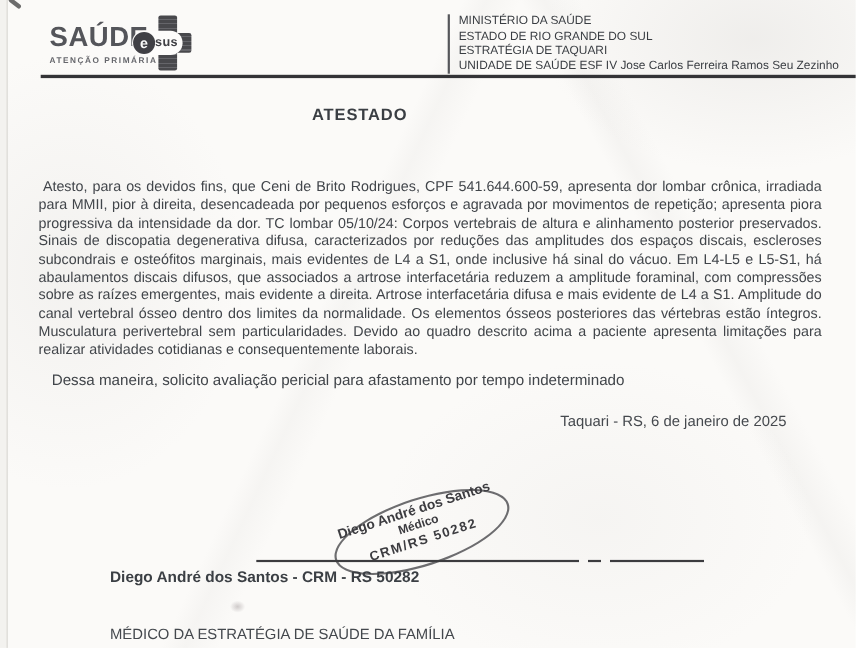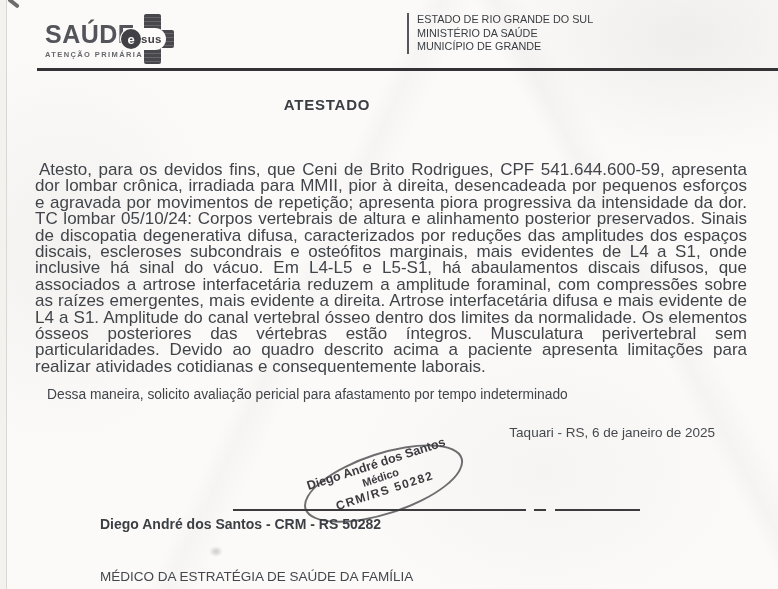--- a/index.html
+++ b/index.html
@@ -44,21 +44,21 @@
     border-left:2px solid #55565a; padding-left:8px; }
   .org-line { font-size:10.8px; line-height:13.6px; color:#393d42; white-space:nowrap; }
   .header-rule { position:absolute; left:37px; top:68px; width:741px; height:3px; background:#333336; }
 
   
   .doc-title { position:absolute; left:0; top:96px; width:654px; box-sizing:border-box;
     text-align:center; font-size:15px; font-weight:700; letter-spacing:.8px; color:#3a3e43; }
 
   
   .body-block { position:absolute; left:35px; top:162px; width:712px; }
-  .body-par { margin:0; font-size:17px; line-height:16.4px; text-align:justify; text-indent:4px; color:#41454a; }
+  .body-par { margin:0; font-size:13px; line-height:16.4px; text-align:justify; text-indent:4px; color:#41454a; }
   .body-line { margin:12px; font-size:13.8px; line-height:16.4px; color:#41454a; }
   .date-line { margin-top:21px; text-align:right; padding-right:32px; font-size:13.5px; color:#45494e; }
 
   
   .stamp { position:absolute; left:306px; top:455px; width:152px; height:54px;
     transform:rotate(-18deg); color:#3c3c40; text-align:center; }
   .stamp-oval { position:absolute; left:-6px; top:-2px; width:162px; height:58px;
     border:2px solid rgba(62,62,66,0.75); border-radius:50%; }
   .stamp-l1 { font-size:12.5px; font-weight:800; white-space:nowrap; margin-top:1px; }
   .stamp-l2 { font-size:11px; font-weight:800; margin-top:1px; }
@@ -86,23 +86,24 @@
   <div class="esus">
     <div class="cross-v"></div>
     <div class="cross-h"></div>
     <div class="esus-pill">
       <div class="esus-e">e</div>
       <div class="esus-sus">sus</div>
     </div>
   </div>
 
   <div class="org-block">
+    <div class="org-line">MINISTÉRIO DA SAÚDE</div>
     <div class="org-line">ESTADO DE RIO GRANDE DO SUL</div>
-    <div class="org-line">MINISTÉRIO DA SAÚDE</div>
-    <div class="org-line">MUNICÍPIO DE GRANDE</div>
+    <div class="org-line">ESTRATÉGIA DE TAQUARI</div>
+    <div class="org-line">UNIDADE DE SAÚDE ESF IV Jose Carlos Ferreira Ramos Seu Zezinho</div>
   </div>
   <div class="header-rule"></div>
 
   <div class="doc-title">ATESTADO</div>
 
   <div class="body-block">
     <p class="body-par">Atesto, para os devidos fins, que Ceni de Brito Rodrigues, CPF 541.644.600-59, apresenta dor lombar crônica, irradiada para MMII, pior à direita, desencadeada por pequenos esforços e agravada por movimentos de repetição; apresenta piora progressiva da intensidade da dor. TC lombar 05/10/24: Corpos vertebrais de altura e alinhamento posterior preservados. Sinais de discopatia degenerativa difusa, caracterizados por reduções das amplitudes dos espaços discais, escleroses subcondrais e osteófitos marginais, mais evidentes de L4 a S1, onde inclusive há sinal do vácuo. Em L4-L5 e L5-S1, há abaulamentos discais difusos, que associados a artrose interfacetária reduzem a amplitude foraminal, com compressões sobre as raízes emergentes, mais evidente a direita. Artrose interfacetária difusa e mais evidente de L4 a S1. Amplitude do canal vertebral ósseo dentro dos limites da normalidade. Os elementos ósseos posteriores das vértebras estão íntegros. Musculatura perivertebral sem particularidades. Devido ao quadro descrito acima a paciente apresenta limitações para realizar atividades cotidianas e consequentemente laborais.</p>
     <p class="body-line">Dessa maneira, solicito avaliação pericial para afastamento por tempo indeterminado</p>
     <div class="date-line">Taquari - RS, 6 de janeiro de 2025</div>
   </div>

